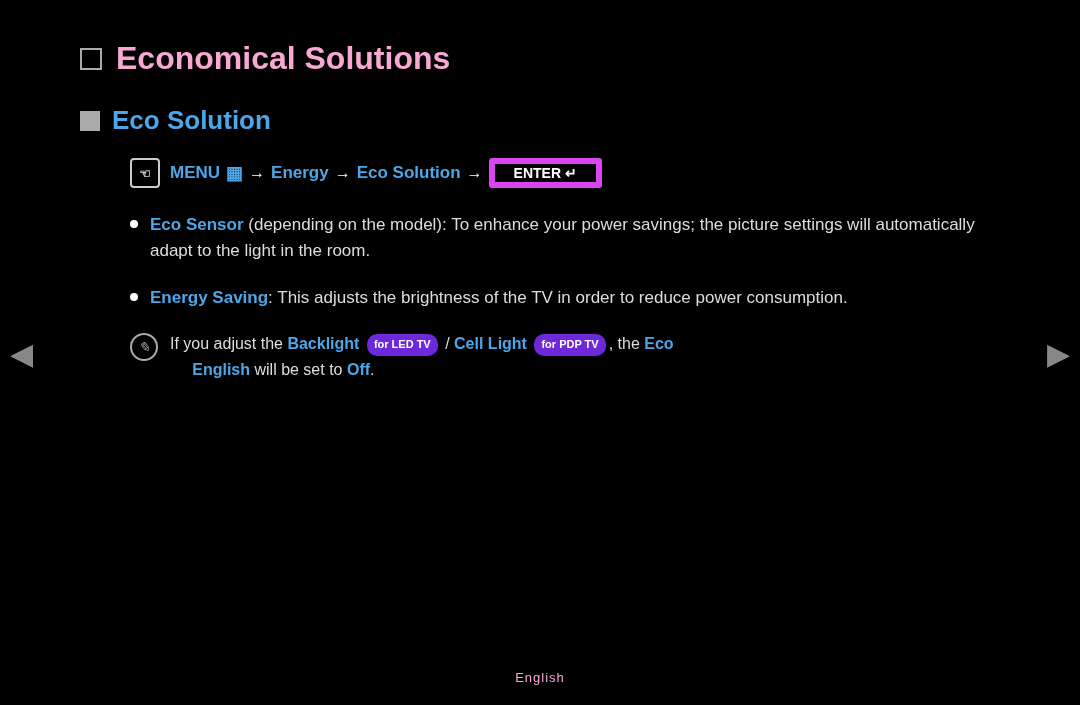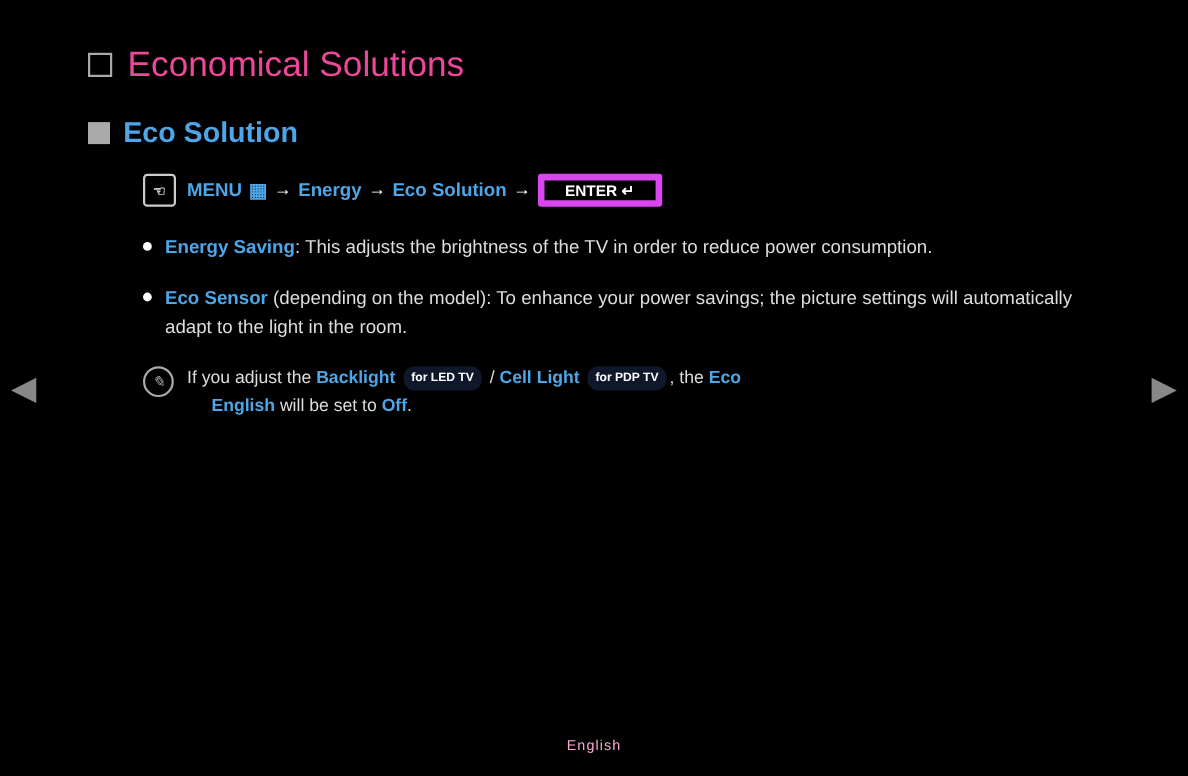--- a/index.html
+++ b/index.html
@@ -30,22 +30,22 @@
     .page-title-checkbox {
       width: 22px;
       height: 22px;
       border: 2px solid #aaaaaa;
       display: inline-block;
       flex-shrink: 0;
     }
 
     .page-title-text {
       font-size: 32px;
-      font-weight: 400;
-      color: #ec4899;
+      font-weight: 700;
+      color: #f9a8d4;
     }
 
     .section-header {
       display: flex;
       align-items: center;
       gap: 12px;
       margin-bottom: 22px;
     }
 
     .section-square {
@@ -161,21 +161,21 @@
       margin-top: 2px;
       font-style: italic;
       font-size: 14px;
       color: #aaaaaa;
     }
 
     .badge {
       display: inline-flex;
       align-items: center;
       justify-content: center;
-      background-color: #0f172a;
+      background-color: #6d28d9;
       color: #ffffff;
       font-size: 11px;
       font-weight: 700;
       padding: 2px 7px;
       border-radius: 10px;
       vertical-align: middle;
       margin: 0 3px;
       white-space: nowrap;
     }
 
@@ -238,27 +238,27 @@
     <span class="menu-path-arrow">→</span>
     <span class="menu-path-keyword">Eco Solution</span>
     <span class="menu-path-arrow">→</span>
     <span class="enter-key">ENTER ↵</span>
   </div>
 
   <ul class="bullet-list">
     <li class="bullet-item">
       <div class="bullet-dot"></div>
       <span>
-        <span class="highlight-blue">Energy Saving</span><span>: This adjusts the brightness of the TV in order to reduce power consumption.</span>
+        <span class="highlight-blue">Eco Sensor</span><span> (depending on the model): To enhance your power savings; the picture settings will automatically adapt to the light in the room.</span>
       </span>
     </li>
     <li class="bullet-item">
       <div class="bullet-dot"></div>
       <span>
-        <span class="highlight-blue">Eco Sensor</span><span> (depending on the model): To enhance your power savings; the picture settings will automatically adapt to the light in the room.</span>
+        <span class="highlight-blue">Energy Saving</span><span>: This adjusts the brightness of the TV in order to reduce power consumption.</span>
       </span>
     </li>
   </ul>
 
   <div class="note-item">
     <div class="note-icon">✎</div>
     <span>
       <span>If you adjust the </span><span class="highlight-blue">Backlight</span>
       <span class="badge">for LED TV</span><span> / </span><span class="highlight-blue">Cell Light</span>
       <span class="badge">for PDP TV</span><span>, the </span><span class="highlight-blue">Eco</span>

